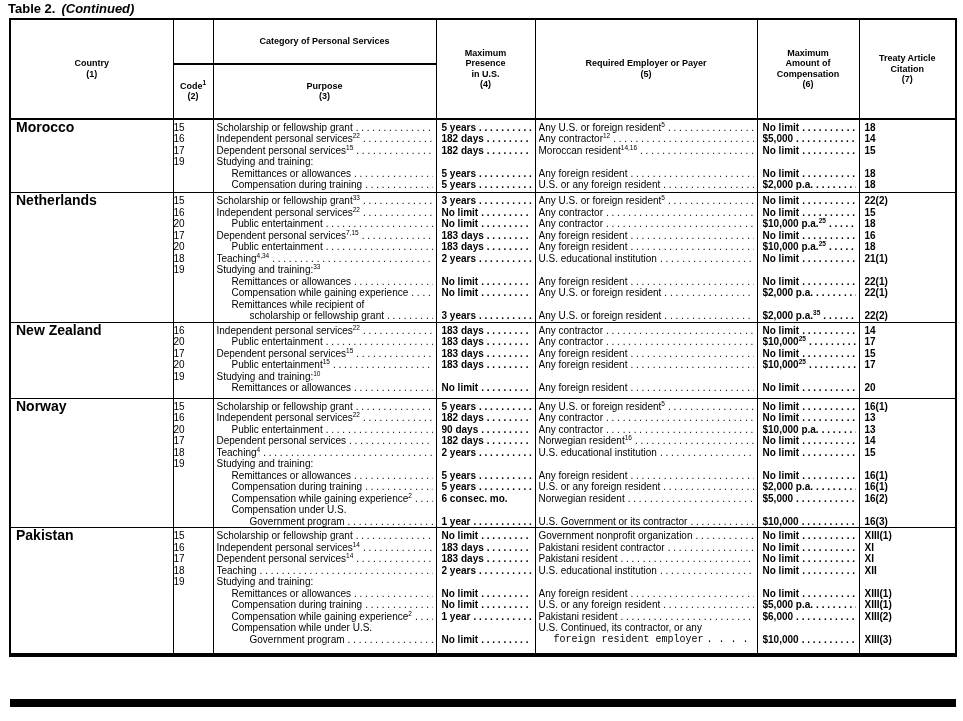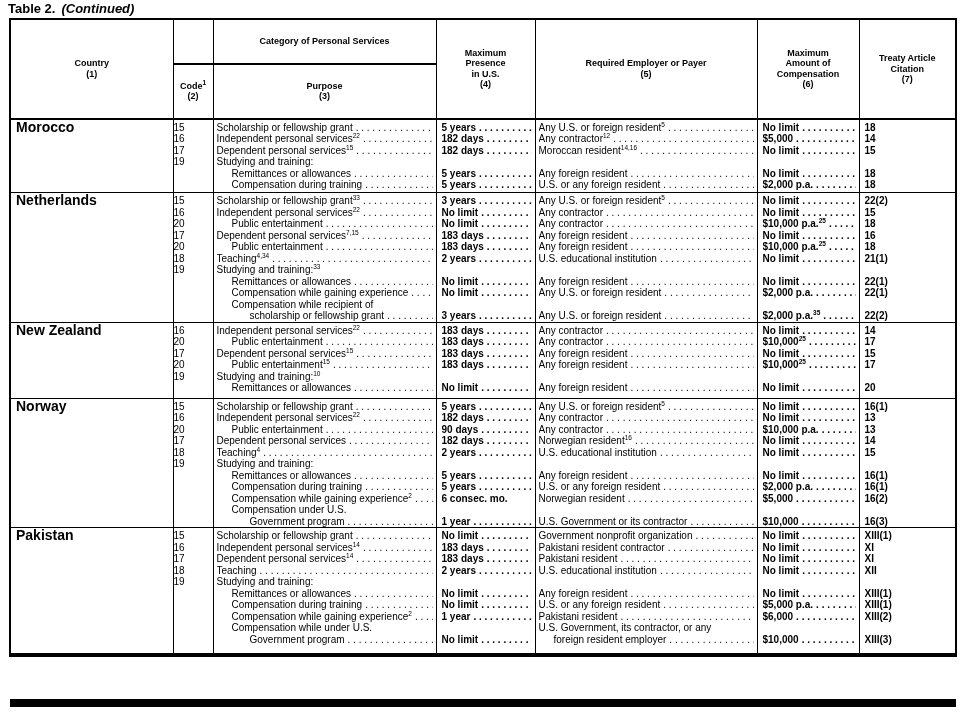--- a/index.html
+++ b/index.html
@@ -303,21 +303,21 @@
           </div>
           <div class="line" style="padding-left: 15px;">
             <span class="t">Remittances or allowances</span>
             <span class="leader">. . . . . . . . . . . . . . . . . . . . . . . . . . . . . . . . . . . . . . . . . . . . . . . . . . . . . . . . . . . . . . . . . . . . . . . . . . . . . . . . . . . . . . . . . .</span>
           </div>
           <div class="line" style="padding-left: 15px;">
             <span class="t">Compensation while gaining experience</span>
             <span class="leader">. . . . . . . . . . . . . . . . . . . . . . . . . . . . . . . . . . . . . . . . . . . . . . . . . . . . . . . . . . . . . . . . . . . . . . . . . . . . . . . . . . . . . . . . . .</span>
           </div>
           <div class="line" style="padding-left: 15px;">
-            <span class="t">Compensation while recipient of</span>
+            <span class="t">Remittances while recipient of</span>
           </div>
           <div class="line" style="padding-left: 33px;">
             <span class="t">scholarship or fellowship grant</span>
             <span class="leader">. . . . . . . . . . . . . . . . . . . . . . . . . . . . . . . . . . . . . . . . . . . . . . . . . . . . . . . . . . . . . . . . . . . . . . . . . . . . . . . . . . . . . . . . . .</span>
           </div>
         </td>
         <td class="col-presence">
           <div class="line">
             <span class="t">3 years</span>
             <span class="leader">. . . . . . . . . . . . . . . . . . . . . . . . . . . . . . . . . . . . . . . . . . . . . . . . . . . . . . . . . . . . . . . . . . . . . . . . . . . . . . . . . . . . . . . . . .</span>
@@ -1022,23 +1022,23 @@
           </div>
           <div class="line">
             <span class="t">U.S. or any foreign resident</span>
             <span class="leader">. . . . . . . . . . . . . . . . . . . . . . . . . . . . . . . . . . . . . . . . . . . . . . . . . . . . . . . . . . . . . . . . . . . . . . . . . . . . . . . . . . . . . . . . . .</span>
           </div>
           <div class="line">
             <span class="t">Pakistani resident</span>
             <span class="leader">. . . . . . . . . . . . . . . . . . . . . . . . . . . . . . . . . . . . . . . . . . . . . . . . . . . . . . . . . . . . . . . . . . . . . . . . . . . . . . . . . . . . . . . . . .</span>
           </div>
           <div class="line">
-            <span class="t">U.S. Government, its contractor, or any</span>
-          </div>
-          <div class="line" style="padding-left: 15px;">
+            <span class="t">U.S. Continued, its contractor, or any</span>
+          </div>
+          <div class="line" style="padding-left: 15px; font-family: Liberation Mono, monospace;">
             <span class="t">foreign resident employer</span>
             <span class="leader">. . . . . . . . . . . . . . . . . . . . . . . . . . . . . . . . . . . . . . . . . . . . . . . . . . . . . . . . . . . . . . . . . . . . . . . . . . . . . . . . . . . . . . . . . .</span>
           </div>
         </td>
         <td class="col-comp">
           <div class="line">
             <span class="t">No limit</span>
             <span class="leader">. . . . . . . . . . . . . . . . . . . . . . . . . . . . . . . . . . . . . . . . . . . . . . . . . . . . . . . . . . . . . . . . . . . . . . . . . . . . . . . . . . . . . . . . . .</span>
           </div>
           <div class="line">

